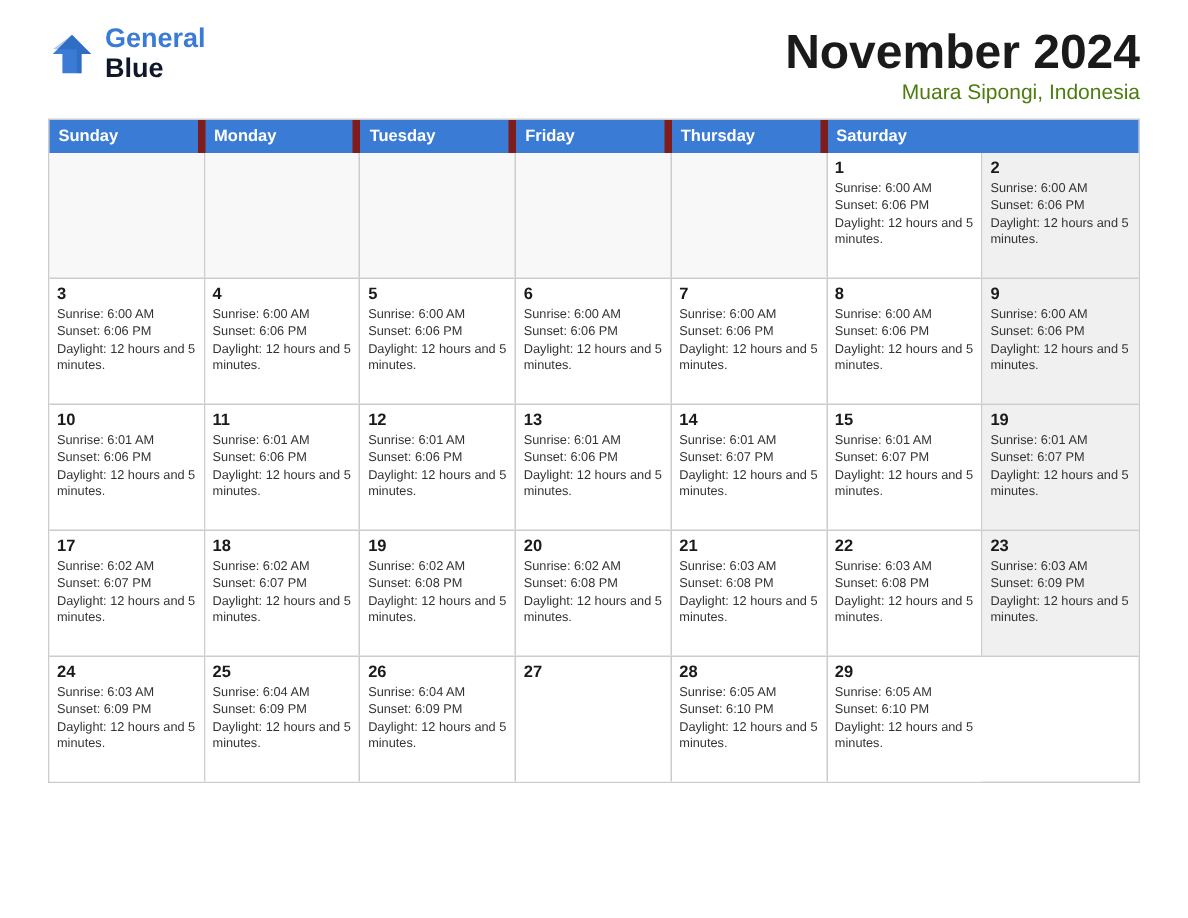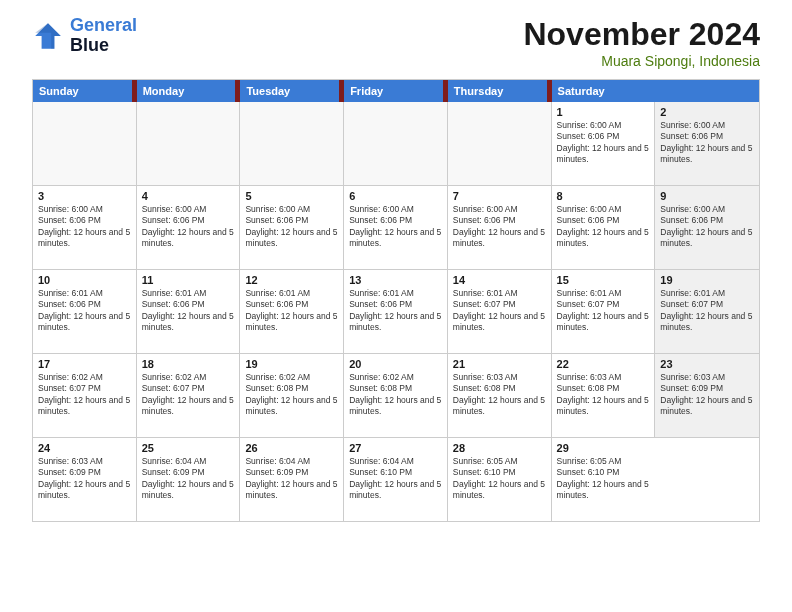--- a/index.html
+++ b/index.html
@@ -330,24 +330,20 @@
           </div>
           <div class="cal-cell">
             <div class="day-num">26</div>
             <div class="day-info">Sunrise: 6:04 AM
 Sunset: 6:09 PM
 Daylight: 12 hours
 and 5 minutes.</div>
           </div>
           <div class="cal-cell">
             <div class="day-num">27</div>
-            <div class="day-info">Sunrise: 6:04 AM
-Sunset: 6:10 PM
-Daylight: 12 hours
-and 5 minutes.</div>
           </div>
           <div class="cal-cell">
             <div class="day-num">28</div>
             <div class="day-info">Sunrise: 6:05 AM
 Sunset: 6:10 PM
 Daylight: 12 hours
 and 5 minutes.</div>
           </div>
           <div class="cal-cell">
             <div class="day-num">29</div>

